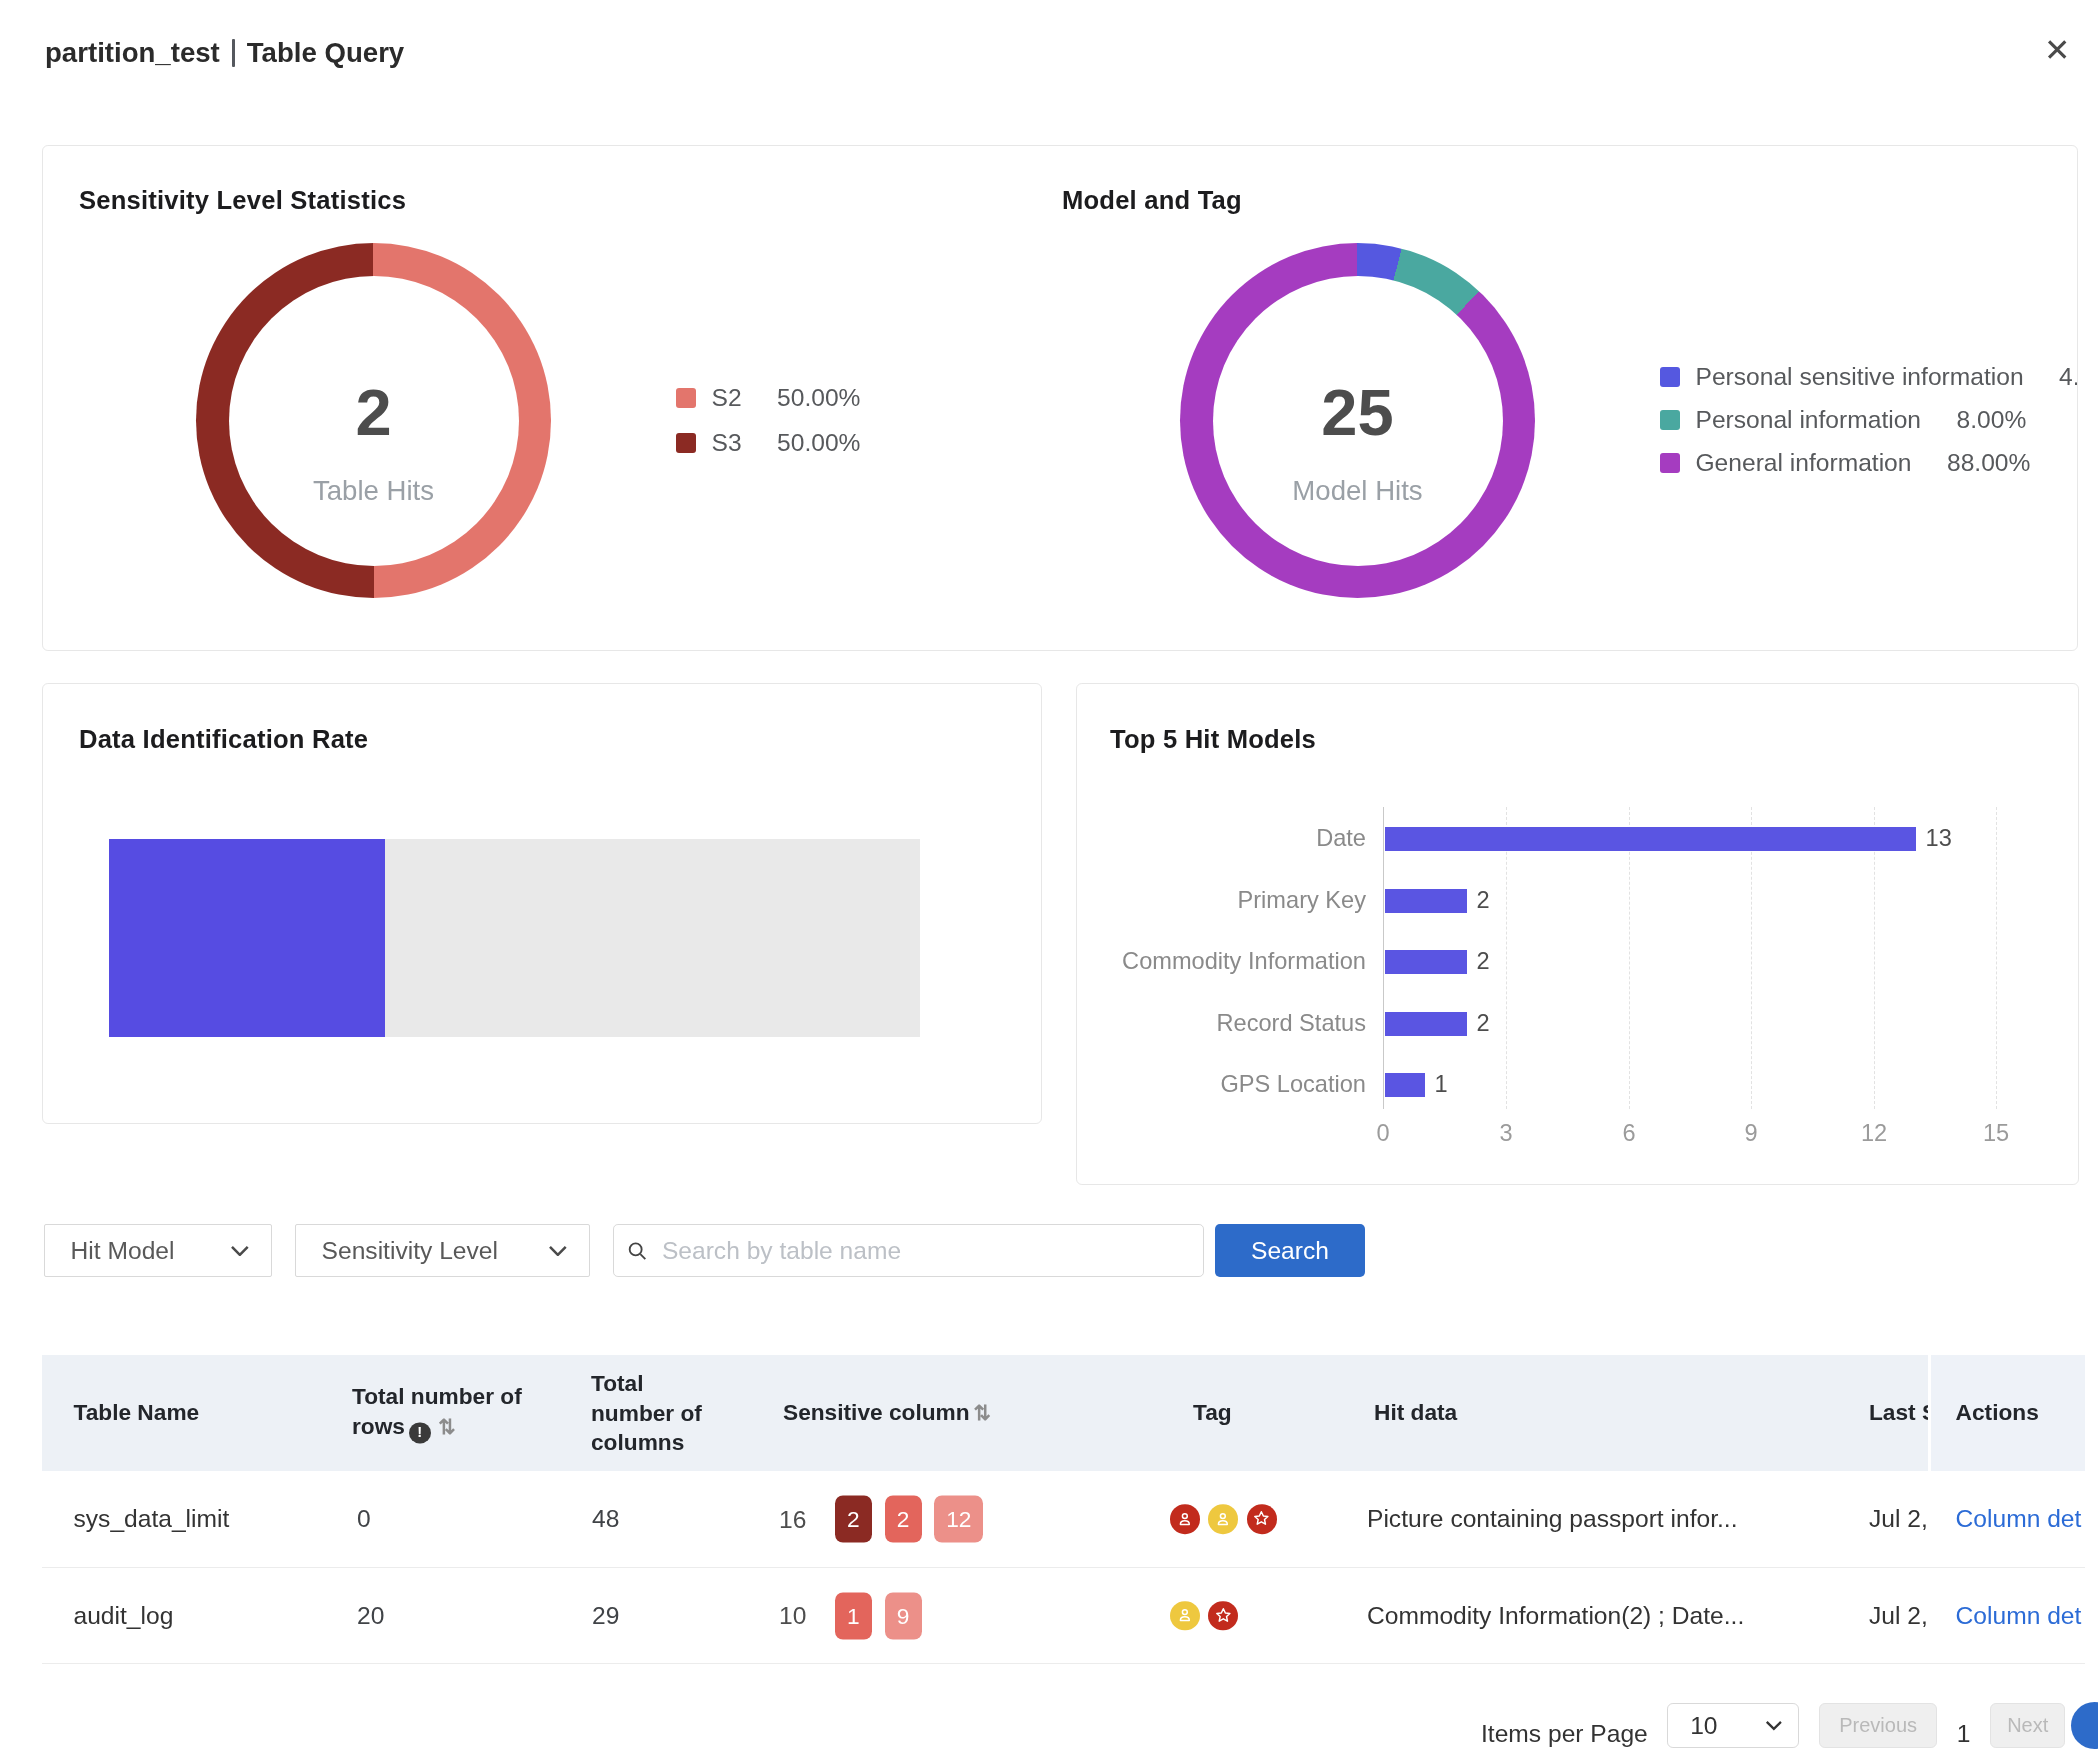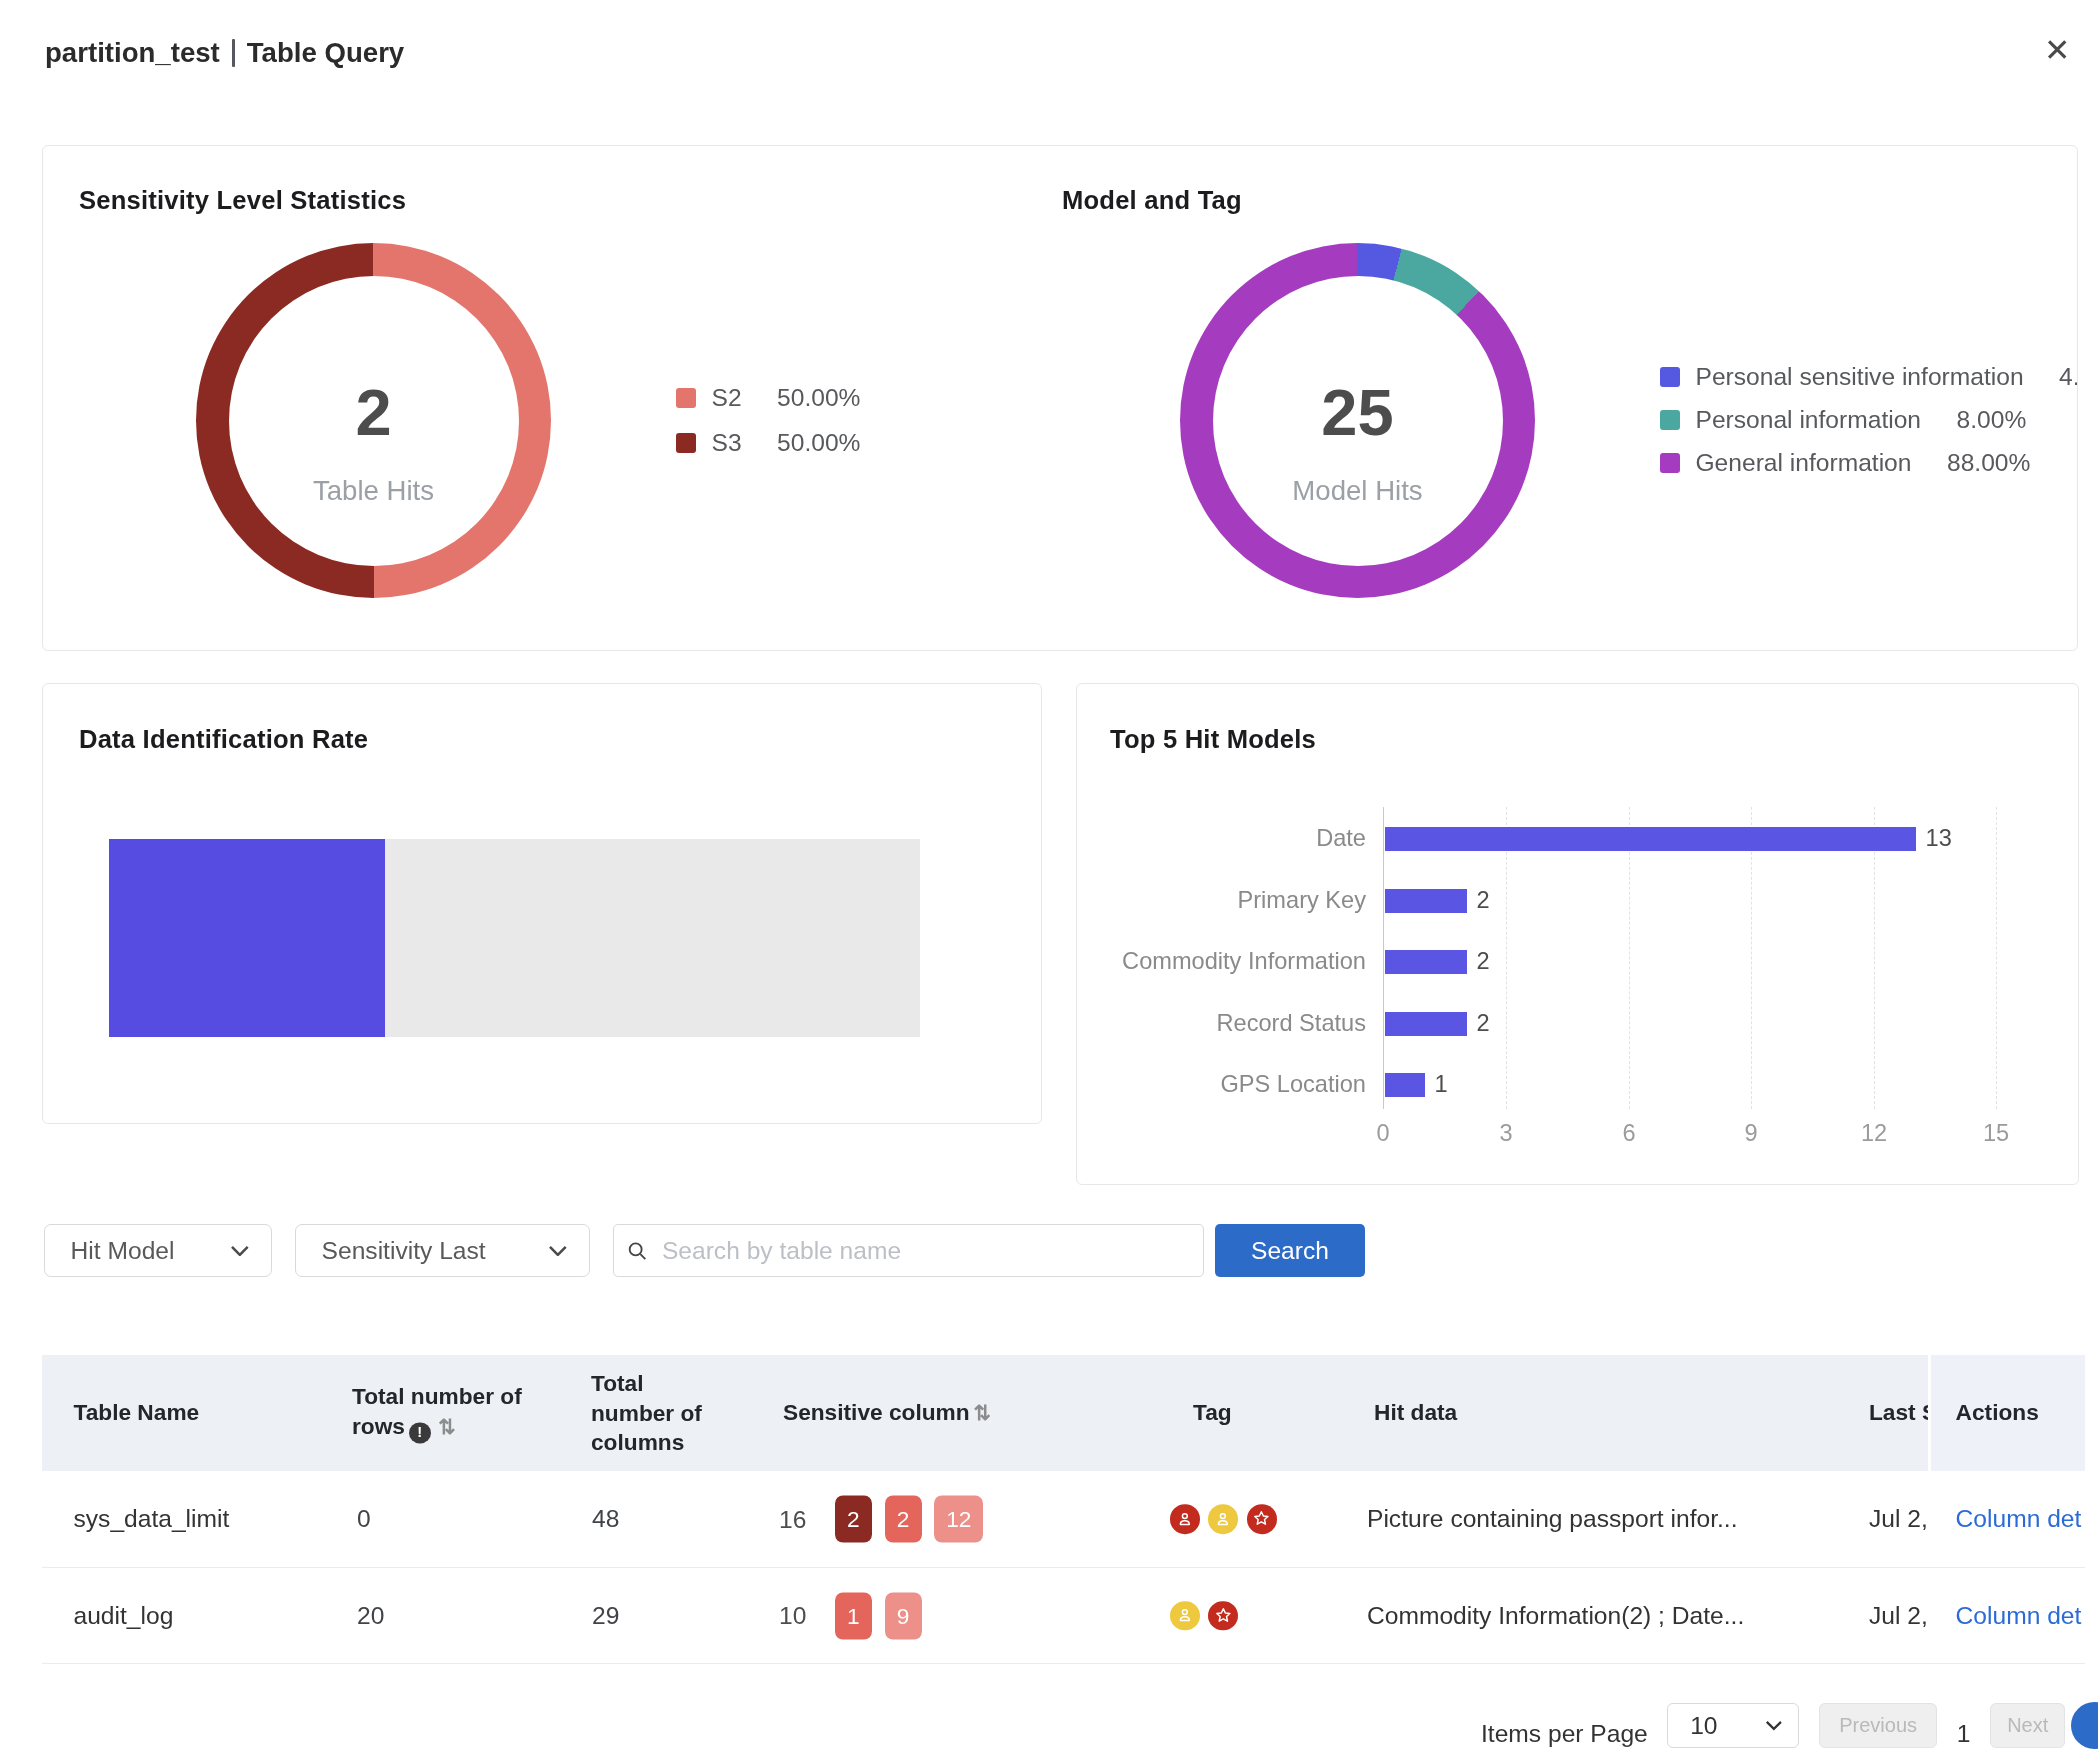--- a/index.html
+++ b/index.html
@@ -28,21 +28,21 @@
 
 .axis{position:absolute;width:1px;background:#c9c9c9}
 .grid{position:absolute;width:0;border-left:1px dashed #e2e2e2}
 .bar-row{position:absolute;left:0;display:flex;align-items:center;height:29.6px;width:100%}
 .bar-row .blab{width:289px;text-align:right;font-size:23.6px;color:#8a8a8a;white-space:nowrap;flex:0 0 auto}
 .bar-row .bspace{width:18.7px;flex:0 0 auto}
 .bar-row .bar{height:23.6px;flex:0 0 auto}
 .bar-row .bval{margin-left:9.9px;font-size:23.6px;color:#4d4d4d}
 .tick{position:absolute;font-size:23.6px;color:#9b9b9b;transform:translateX(-50%)}
 
-.select-box{position:absolute;height:53px;border:1px solid #d9d9d9;border-radius:7px;background:#fff;display:flex;align-items:center;justify-content:space-between;padding:0 21.7px 0 25.6px;font-size:24.6px;color:#595959;cursor:pointer}
+.select-box{position:absolute;height:53px;border:1px solid #d9d9d9;border-radius:2px;background:#fff;display:flex;align-items:center;justify-content:space-between;padding:0 21.7px 0 25.6px;font-size:24.6px;color:#595959;cursor:pointer}
 .search-wrap{position:absolute;height:53px;border:1px solid #d9d9d9;border-radius:4.9px;background:#fff;display:flex;align-items:center;padding:0 12px;gap:13.8px}
 .search-wrap input{border:none;outline:none;font-size:24.6px;color:#333;width:100%;font-family:"Liberation Sans",sans-serif}
 .search-wrap input::placeholder{color:#bcc0c6}
 .search-btn{position:absolute;height:53px;border:none;border-radius:4.9px;background:#2d6bc9;color:#fff;font-size:24.6px;cursor:pointer;font-family:"Liberation Sans",sans-serif}
 
 .table{position:absolute;left:42px;top:1355px;width:2043px;height:308px;border-right:1px solid #ededed}
 .thead{position:absolute;left:0;top:0;width:2043px;height:116px;background:#edf1f6}
 .th{position:absolute;top:58px;transform:translateY(-50%);font-size:22.7px;font-weight:600;color:#23262b;line-height:29.6px}
 .tr{position:absolute;left:0;width:2043px;height:97px;background:#fff;border-bottom:1px solid #ececec}
 .td{position:absolute;top:50%;transform:translateY(-50%);font-size:24.6px;color:#404347;white-space:nowrap}
@@ -171,21 +171,21 @@
   <span class="tick" style="left:919px;top:436px">15</span>
 </div>
 
 <div class="select-box" style="left:44px;top:1224px;width:228px">
   <span>Hit Model</span>
   <svg width="19.7" height="11.8" viewBox="0 0 20 12" fill="none" stroke="#4a4a4a" stroke-width="2.6">
       <polyline points="2,2 10,10 18,2"></polyline>
     </svg>
 </div>
 <div class="select-box" style="left:295px;top:1224px;width:295px">
-  <span>Sensitivity Last</span>
+  <span>Sensitivity Level</span>
   <svg width="19.7" height="11.8" viewBox="0 0 20 12" fill="none" stroke="#4a4a4a" stroke-width="2.6">
       <polyline points="2,2 10,10 18,2"></polyline>
     </svg>
 </div>
 <div class="search-wrap" style="left:613px;top:1224px;width:591px">
   <svg width="23.6" height="23.6" viewBox="0 0 24 24" fill="none" stroke="#444" stroke-width="2">
       <circle cx="10.5" cy="10.5" r="6.5"></circle>
       <line x1="15.6" y1="15.6" x2="21" y2="21"></line>
     </svg>
   <input type="text" placeholder="Search by table name" style="">

